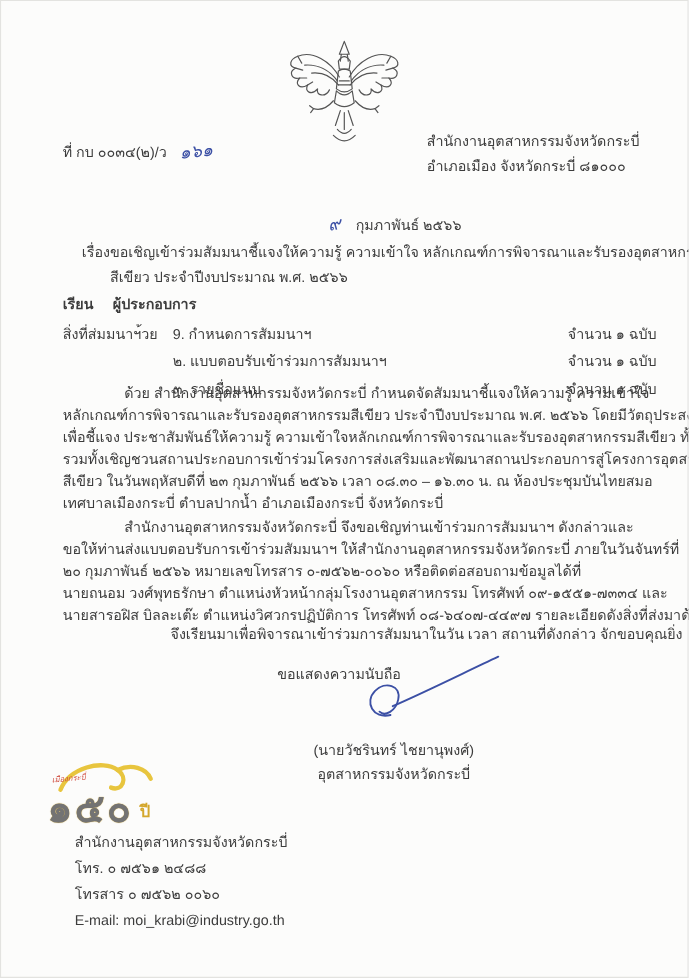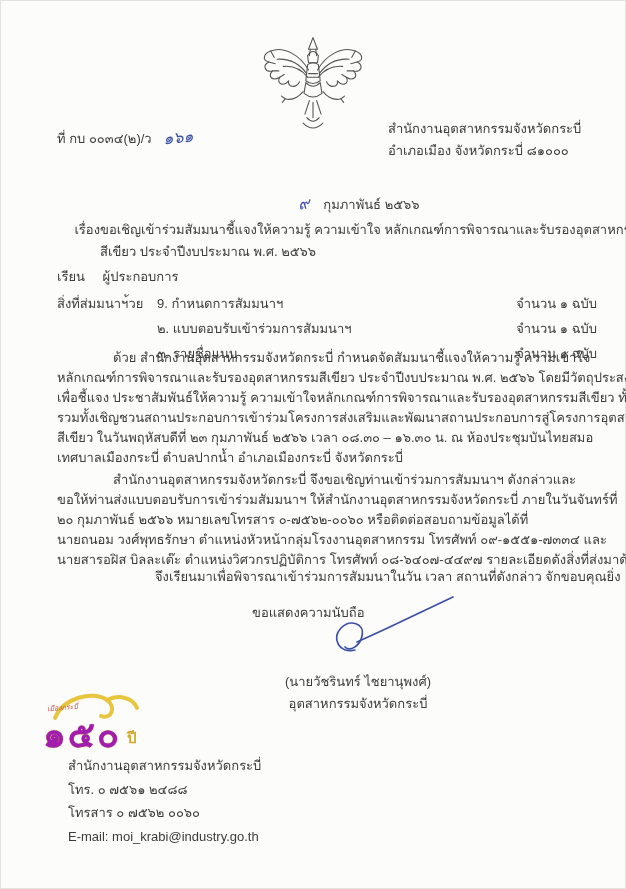--- a/index.html
+++ b/index.html
@@ -17,42 +17,42 @@
   
   .ref{left:57px;top:125px;font-size:13px;}
   .ref .hand{font-size:16px;transform:rotate(-6deg);margin-left:8px;}
   .addr{left:388px;top:118px;width:215px;font-size:13px;line-height:22px;}
   .date-line{left:298px;top:191px;font-size:13px;}
   .date-line .hand{font-size:16px;transform:rotate(-8deg);margin-right:10px;}
   
   .subject{left:57px;top:219px;width:545px;display:flex;}
   .subject .lbl{width:43px;flex:none;font-size:13px;line-height:22px;text-align:right;}
   .subject .lines div{font-size:13px;line-height:22px;white-space:nowrap;}
-  .salute{left:57px;top:266px;font-size:13px;}
+  .salute{left:57px;top:266px;font-size:13px;font-weight:bold;}
   .salute .lbl{margin-right:14px;}
   
   .attach{left:57px;top:291px;width:540px;display:flex;font-size:13px;}
   .attach .lbl{width:100px;flex:none;line-height:25px;}
   .attach .items{flex:1;}
   .arow{display:flex;justify-content:space-between;line-height:25px;}
   
   .para{left:57px;width:545px;}
   .para .bl{font-size:13px;line-height:20px;white-space:nowrap;}
   .p1{top:348px;} .p2{top:470px;}
   .p1 .bl:first-child,.p2 .bl:first-child{text-indent:56px;}
   .closing-line{left:155px;top:566px;font-size:13px;}
   
   .signoff-closing{left:252px;top:602px;font-size:13px;}
   .sig-svg{left:315px;top:592px;width:145px;height:70px;}
   .signer{left:238px;top:671px;width:240px;text-align:center;font-size:13px;line-height:22px;}
   
   .logo150{left:35px;top:690px;width:115px;height:70px;}
   .logo150 .swirl{position:absolute;left:14px;top:-2px;width:92px;height:36px;}
   .logo-city{position:absolute;left:12px;top:12px;font-size:7px;color:#cf4a3c;transform:rotate(-5deg);font-style:italic;}
-  .logo-num{position:absolute;left:8px;top:16px;font-size:36px;font-weight:bold;color:#a21caf;
+  .logo-num{position:absolute;left:8px;top:16px;font-size:36px;font-weight:bold;color:#737373;
     text-shadow:0 0 1px #c79b22;letter-spacing:2px;}
   .logo-pi{position:absolute;left:92px;top:36px;font-size:15px;color:#d4a72c;font-weight:bold;}
   .footer-block{left:68px;top:754px;font-size:13px;line-height:23.5px;}
   .email-val{}
 </style>
 </head>
 <body>
 
 <div class="page">
 

